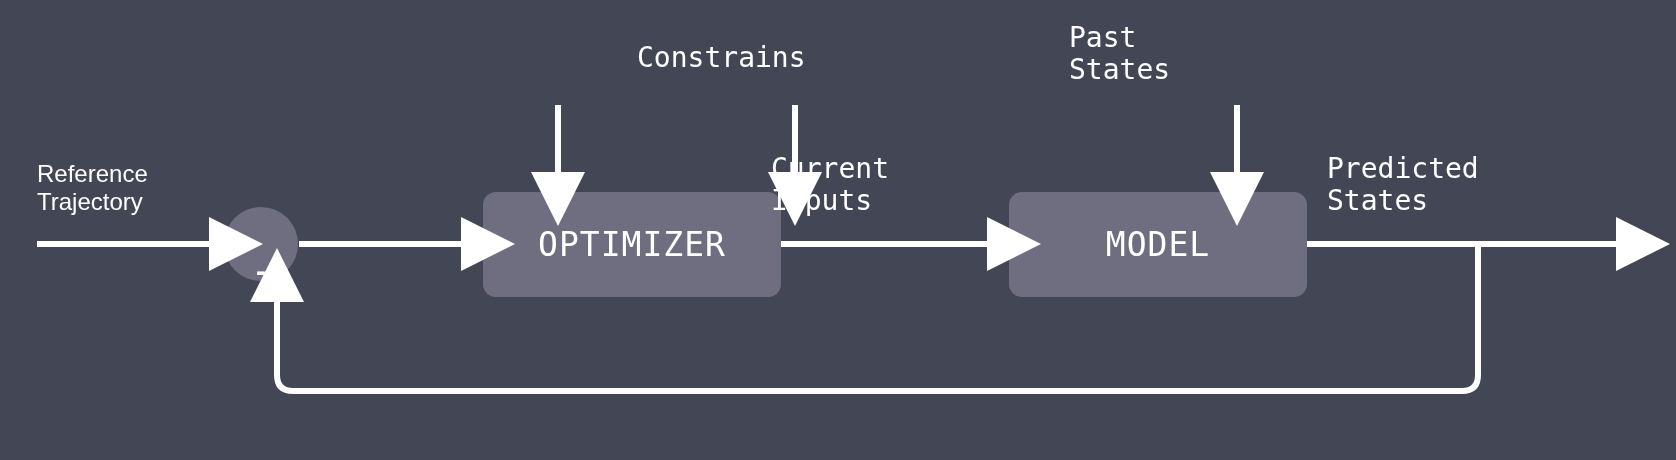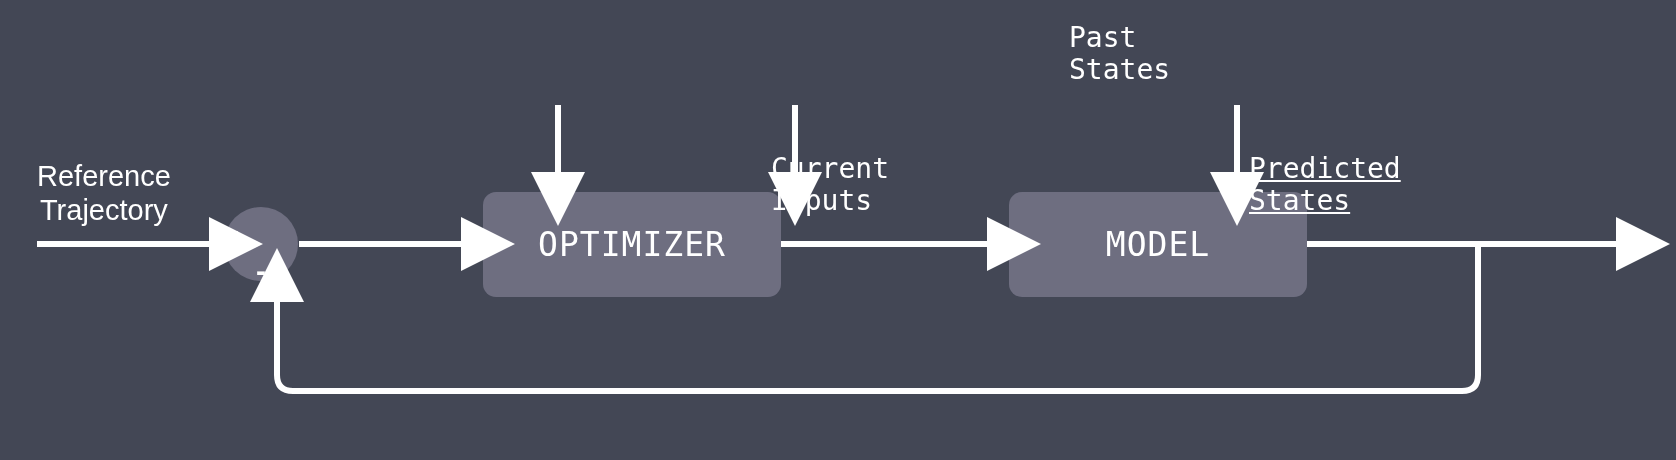--- a/index.html
+++ b/index.html
@@ -24,22 +24,21 @@
   }
   .lbl {
     position: absolute;
     color: #ffffff;
     white-space: pre;
     line-height: 1.16;
     user-select: none;
   }
   .lbl.sans {
     font-family: "Liberation Sans", sans-serif;
-    font-size: 29px;
-    text-align: center;
+    font-size: 24px;
   }
   .lbl.mono {
     font-family: "DejaVu Sans Mono", monospace;
     font-size: 28px;
     letter-spacing: 0px;
   }
   .blocktext {
     font-family: "DejaVu Sans Mono", monospace;
     font-size: 33px;
     fill: #ffffff;
@@ -88,20 +87,21 @@
 
     <line x1="1307" y1="244" x2="1622" y2="244" stroke="#ffffff" stroke-width="6" marker-end="url(#ah)"></line>
 
     <path d="M1478,244 L1478,375 Q1478,391 1462,391 L293,391 Q277,391 277,375 L277,296" fill="none" stroke="#ffffff" stroke-width="6" marker-end="url(#ah)"></path>
   </svg>
 
   <div class="lbl sans" style="left:37px; top:160px;">Reference<br>Trajectory</div>
 
 
 
+  <div class="lbl mono" style="left:637px; top:42px;">Constrains</div>
 
   <div class="lbl mono" style="left:771px; top:153px;">Current<br>Inputs</div>
 
   <div class="lbl mono" style="left:1069px; top:22px;">Past<br>States</div>
 
-  <div class="lbl mono" style="left:1249px; top:153px;text-decoration:underline;">Predicted<br>States</div>
+  <div class="lbl mono" style="left:1327px; top:153px;">Predicted<br>States</div>
 
 </div>
 
 </body></html>

